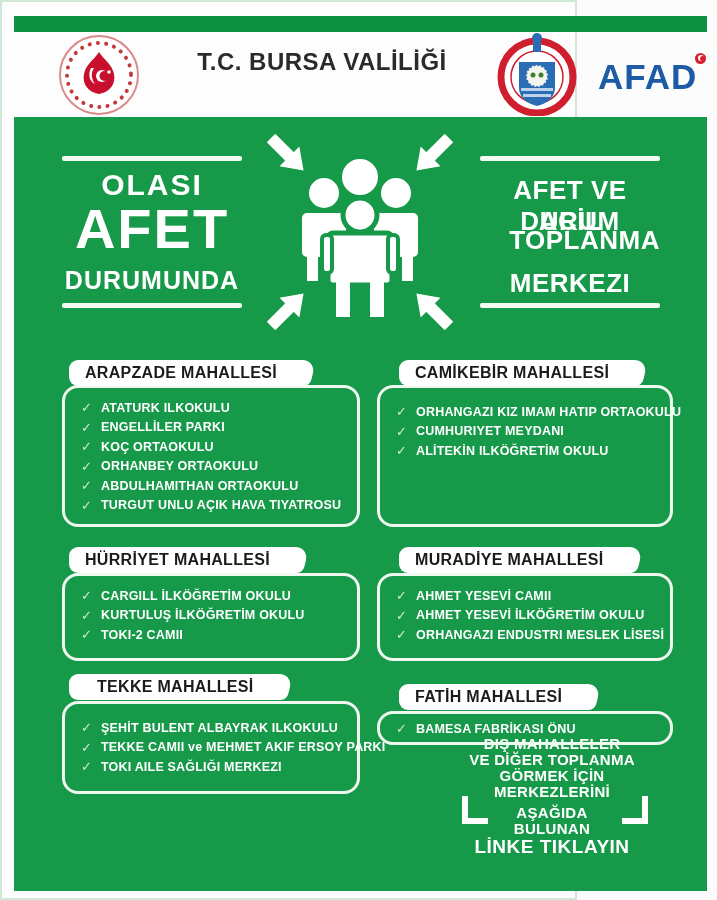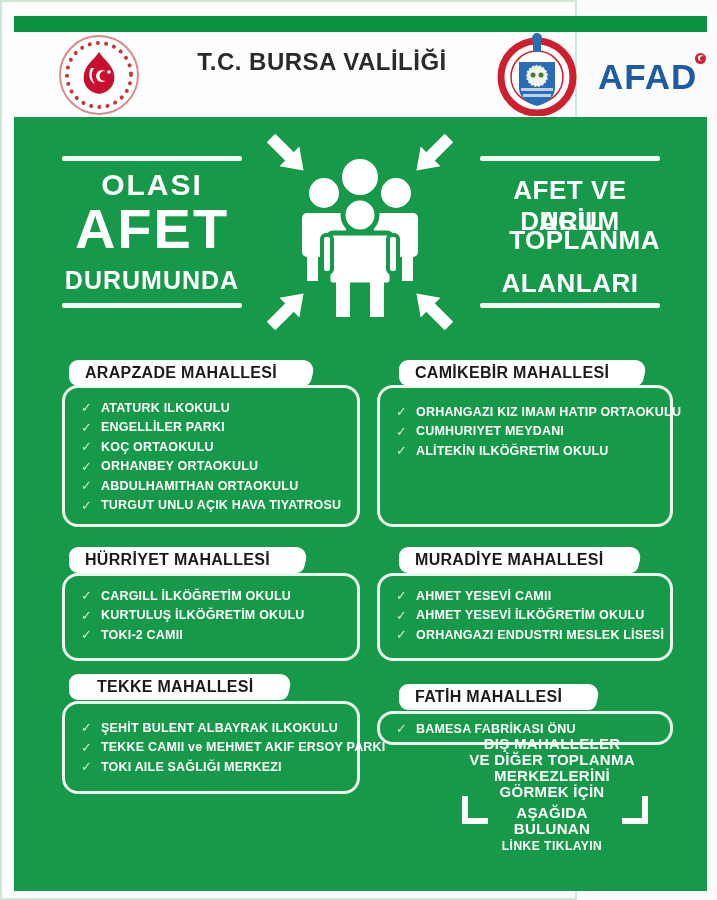--- a/index.html
+++ b/index.html
@@ -70,21 +70,21 @@
   .item{display:flex;align-items:center;gap:8px;margin-bottom:4.5px;white-space:nowrap;}
   .chk{color:#cfead2;font-size:13px;font-weight:bold;width:12px;flex:0 0 12px;}
   .itxt{color:#ffffff;font-weight:bold;font-size:12.5px;letter-spacing:.2px;}
   
   .note{
     position:absolute;left:418px;top:619px;width:240px;text-align:center;
     font-weight:bold;color:#fff;
   }
   .note-line{font-size:15px;line-height:16px;letter-spacing:.3px;}
   .note-gap{height:5px;}
-  .note-last{font-size:12px;line-height:17px;letter-spacing:.5px;margin-top:1px;}
+  .note-last{font-size:19px;line-height:17px;letter-spacing:.5px;margin-top:1px;}
   .brk{position:absolute;width:26px;height:28px;box-sizing:border-box;}
   .brk-l{left:30px;top:60px;border-left:6px solid #fff;border-bottom:6px solid #fff;}
   .brk-r{left:190px;top:60px;border-right:6px solid #fff;border-bottom:6px solid #fff;}
 </style>
 </head>
 <body>
 
 <div class="page">
 
   <div class="topbar"></div>
@@ -173,21 +173,21 @@
           <rect x="108" y="152" width="14" height="36"></rect>
         </g>
       </svg>
     </div>
 
     <div class="wline" style="left:466px;top:39px;width:180px;"></div>
     <div class="hero-right">
       <div class="hr-line" style="top:58px;">AFET VE ACİL</div>
       <div class="hr-line" style="top:89px;">DURUM</div>
       <div class="hr-line" style="top:108px;text-align:right;">TOPLANMA</div>
-      <div class="hr-line" style="top:151px;">ALANLARI</div>
+      <div class="hr-line" style="top:151px;">MERKEZI</div>
     </div>
     <div class="wline" style="left:466px;top:186px;width:180px;"></div>
 
     <div class="badge" style="left:55px;top:243px;">ARAPZADE MAHALLESİ</div>
     <div class="box" style="left:48px;top:268px;width:298px;height:142px;">
         <div class="item">
           <span class="chk">✓</span>
           <span class="itxt">ATATURK ILKOKULU</span>
         </div>
         <div class="item">
@@ -280,22 +280,22 @@
     <div class="box" style="left:363px;top:594px;width:296px;height:34px;padding-top:7px;">
         <div class="item">
           <span class="chk">✓</span>
           <span class="itxt">BAMESA FABRİKASI ÖNU</span>
         </div>
       </div>
 
     <div class="note">
       <div class="note-line">DIŞ MAHALLELER</div>
       <div class="note-line">VE DİĞER TOPLANMA</div>
+      <div class="note-line">GÖRMEK İÇİN</div>
       <div class="note-line">MERKEZLERİNİ</div>
-      <div class="note-line">GÖRMEK İÇİN</div>
       <div class="note-gap"></div>
       <div class="note-line">AŞAĞIDA</div>
       <div class="note-line">BULUNAN</div>
       <div class="note-last">LİNKE TIKLAYIN</div>
       <div class="brk brk-l"></div>
       <div class="brk brk-r"></div>
     </div>
 
   </div>
 </div>

